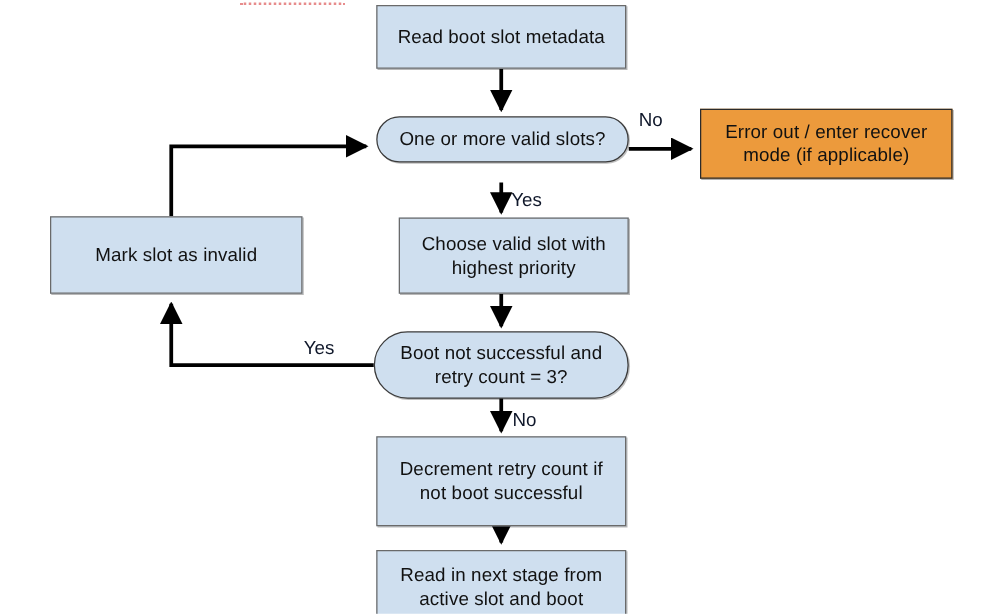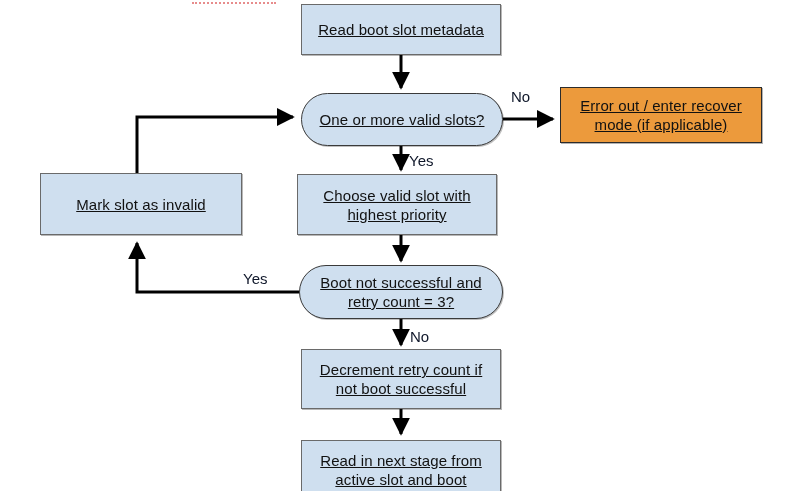--- a/index.html
+++ b/index.html
@@ -52,21 +52,20 @@
     box-shadow: 1px 1px 0 rgba(0,0,0,0.25);
   }
   .node.error {
     background: #ec9a3c;
     border: 1px solid #2b2b2b;
     box-shadow: 1px 1px 0 rgba(0,0,0,0.3);
   }
   .node span.label {
     display: block;
     padding: 0 8px;
-    text-decoration: underline;
   }
   .edge-label {
     position: absolute;
     font-size: 15px;
     line-height: 17px;
     color: #0f172a;
     white-space: nowrap;
   }
   .top-artifact {
     position: absolute;
@@ -106,41 +105,41 @@
 
     <path d="M 401 318 L 401 345" stroke="#000000" stroke-width="3" fill="none" marker-end="url(#arrow)"></path>
 
     <path d="M 401 409 L 401 434" stroke="#000000" stroke-width="3" fill="none" marker-end="url(#arrow)"></path>
   </svg>
 
   <div class="node process" style="left:301px; top:4px; width:200px; height:51px;">
     <span class="label">Read boot slot metadata</span>
   </div>
 
-  <div class="node decision" style="left:301px; top:93px; width:202px; height:53px;">
+  <div class="node decision" style="left:301px; top:93px; width:202px; height:37px;">
     <span class="label">One or more valid slots?</span>
   </div>
 
   <div class="node error" style="left:560px; top:87px; width:202px; height:56px;">
     <span class="label">Error out / enter recover mode (if applicable)</span>
   </div>
 
   <div class="node process" style="left:40px; top:173px; width:202px; height:62px;">
     <span class="label">Mark slot as invalid</span>
   </div>
 
-  <div class="node process" style="left:297px; top:174px; width:200px; height:61px;">
+  <div class="node process" style="left:319px; top:174px; width:184px; height:61px;">
     <span class="label">Choose valid slot with highest priority</span>
   </div>
 
   <div class="node decision" style="left:299px; top:265px; width:204px; height:54px;">
     <span class="label">Boot not successful and retry count = 3?</span>
   </div>
 
-  <div class="node process" style="left:301px; top:349px; width:200px; height:60px;">
+  <div class="node process" style="left:301px; top:349px; width:200px; height:72px;">
     <span class="label">Decrement retry count if not boot successful</span>
   </div>
 
   <div class="node process" style="left:301px; top:440px; width:200px; height:60px;">
     <span class="label">Read in next stage from active slot and boot</span>
   </div>
 
   <div class="edge-label" style="left:511px; top:88px;">No</div>
 
   <div class="edge-label" style="left:409px; top:152px;">Yes</div>

